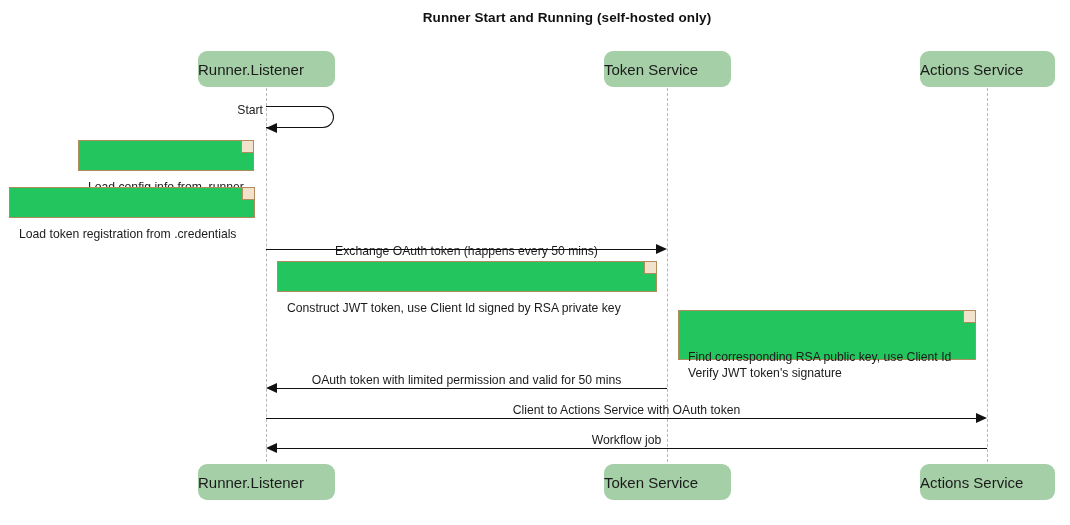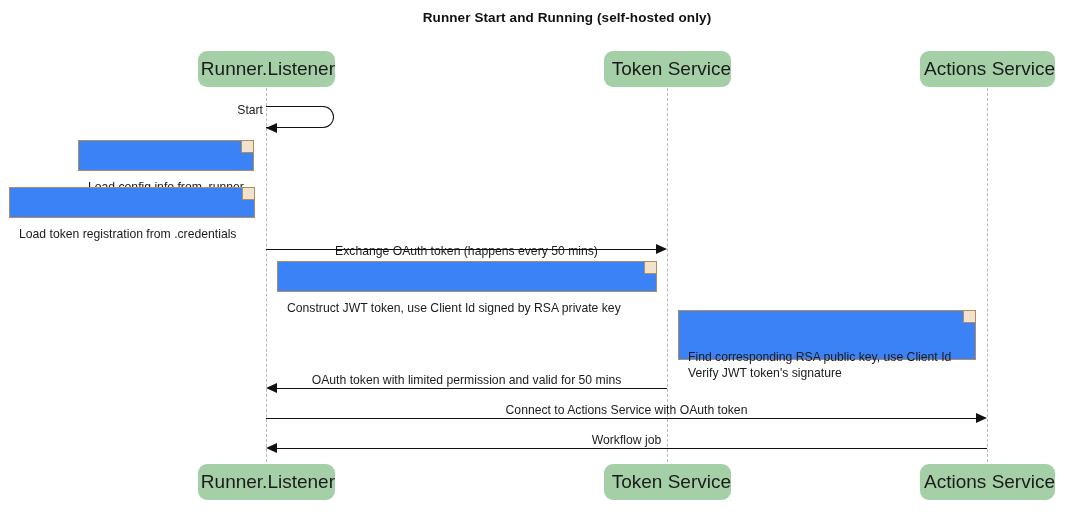--- a/index.html
+++ b/index.html
@@ -38,28 +38,28 @@
     height: 374px;
     border-left: 1px dashed #b8b8b8;
   }
   .participant {
     position: absolute;
     height: 36px;
     border-radius: 9px;
     background: #a5cfa6;
     display: flex;
     align-items: center;
-    justify-content: flex-end;
-    font-size: 19px;
+    justify-content: flex-start;
+    font-size: 15px;
     color: #1b1b1b;
     box-sizing: border-box;
   }
   .note {
     position: absolute;
-    background: #3b82f6;
+    background: #22c55e;
     border: 1px solid #b08c5e;
     box-sizing: border-box;
     font-size: 12.2px;
     color: #1b1b1b;
     padding: 6px 9px 6px 9px;
     line-height: 16px;
     white-space: pre-line;
   }
   .note .fold {
     position: absolute;
@@ -168,21 +168,21 @@
 
   <div class="note" style="left:277px; top:261px; width:380px; height:31px;">
     <span class="fold"></span>
     <span>Construct JWT token, use Client Id signed by RSA private key</span>
   </div>
 
   <div class="msg-label" style="left:266px; top:373px; width:401px;">OAuth token with limited permission and valid for 50 mins</div>
   <div class="msg-line" style="left:273px; top:388px; width:394px;"></div>
   <div class="arrow-head left" style="left:266px; top:382.5px;"></div>
 
-  <div class="msg-label" style="left:266px; top:403px; width:721px;">Connect to Actions Service with OAuth token</div>
+  <div class="msg-label" style="left:266px; top:403px; width:721px;">Client to Actions Service with OAuth token</div>
   <div class="msg-line" style="left:266px; top:418px; width:714px;"></div>
   <div class="arrow-head right" style="left:976px; top:412.5px;"></div>
 
   <div class="msg-label" style="left:266px; top:433px; width:721px;">Workflow job</div>
   <div class="msg-line" style="left:273px; top:448px; width:714px;"></div>
   <div class="arrow-head left" style="left:266px; top:442.5px;"></div>
 
 </div>
 
 </body></html>

